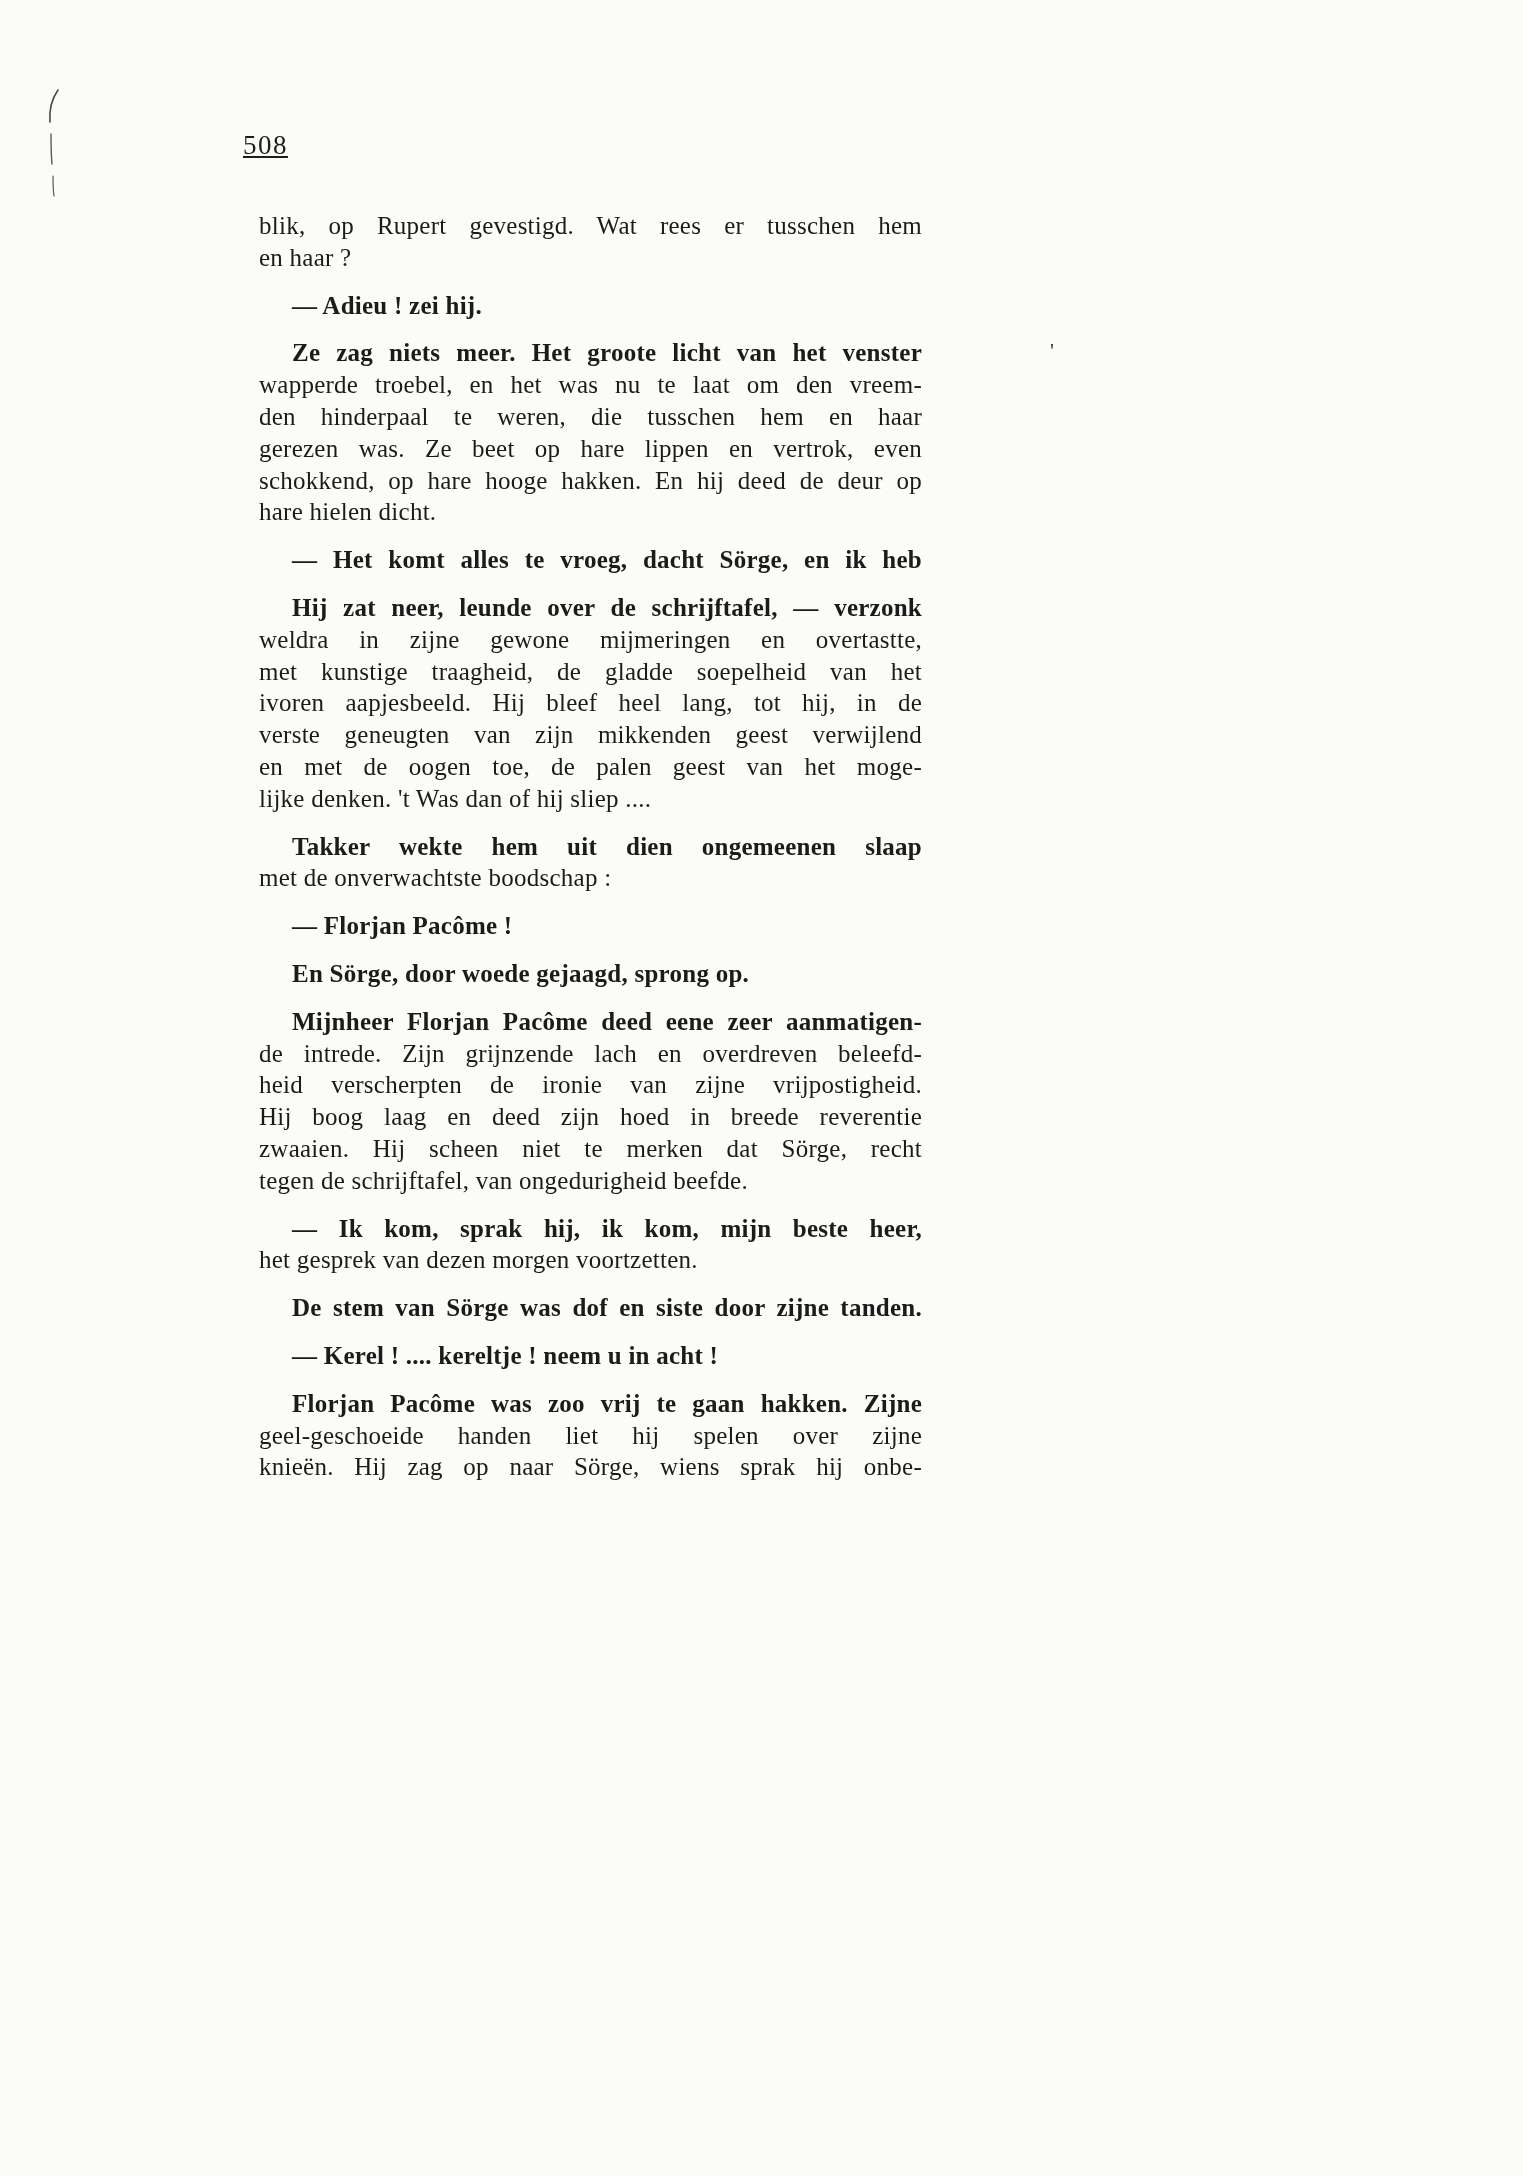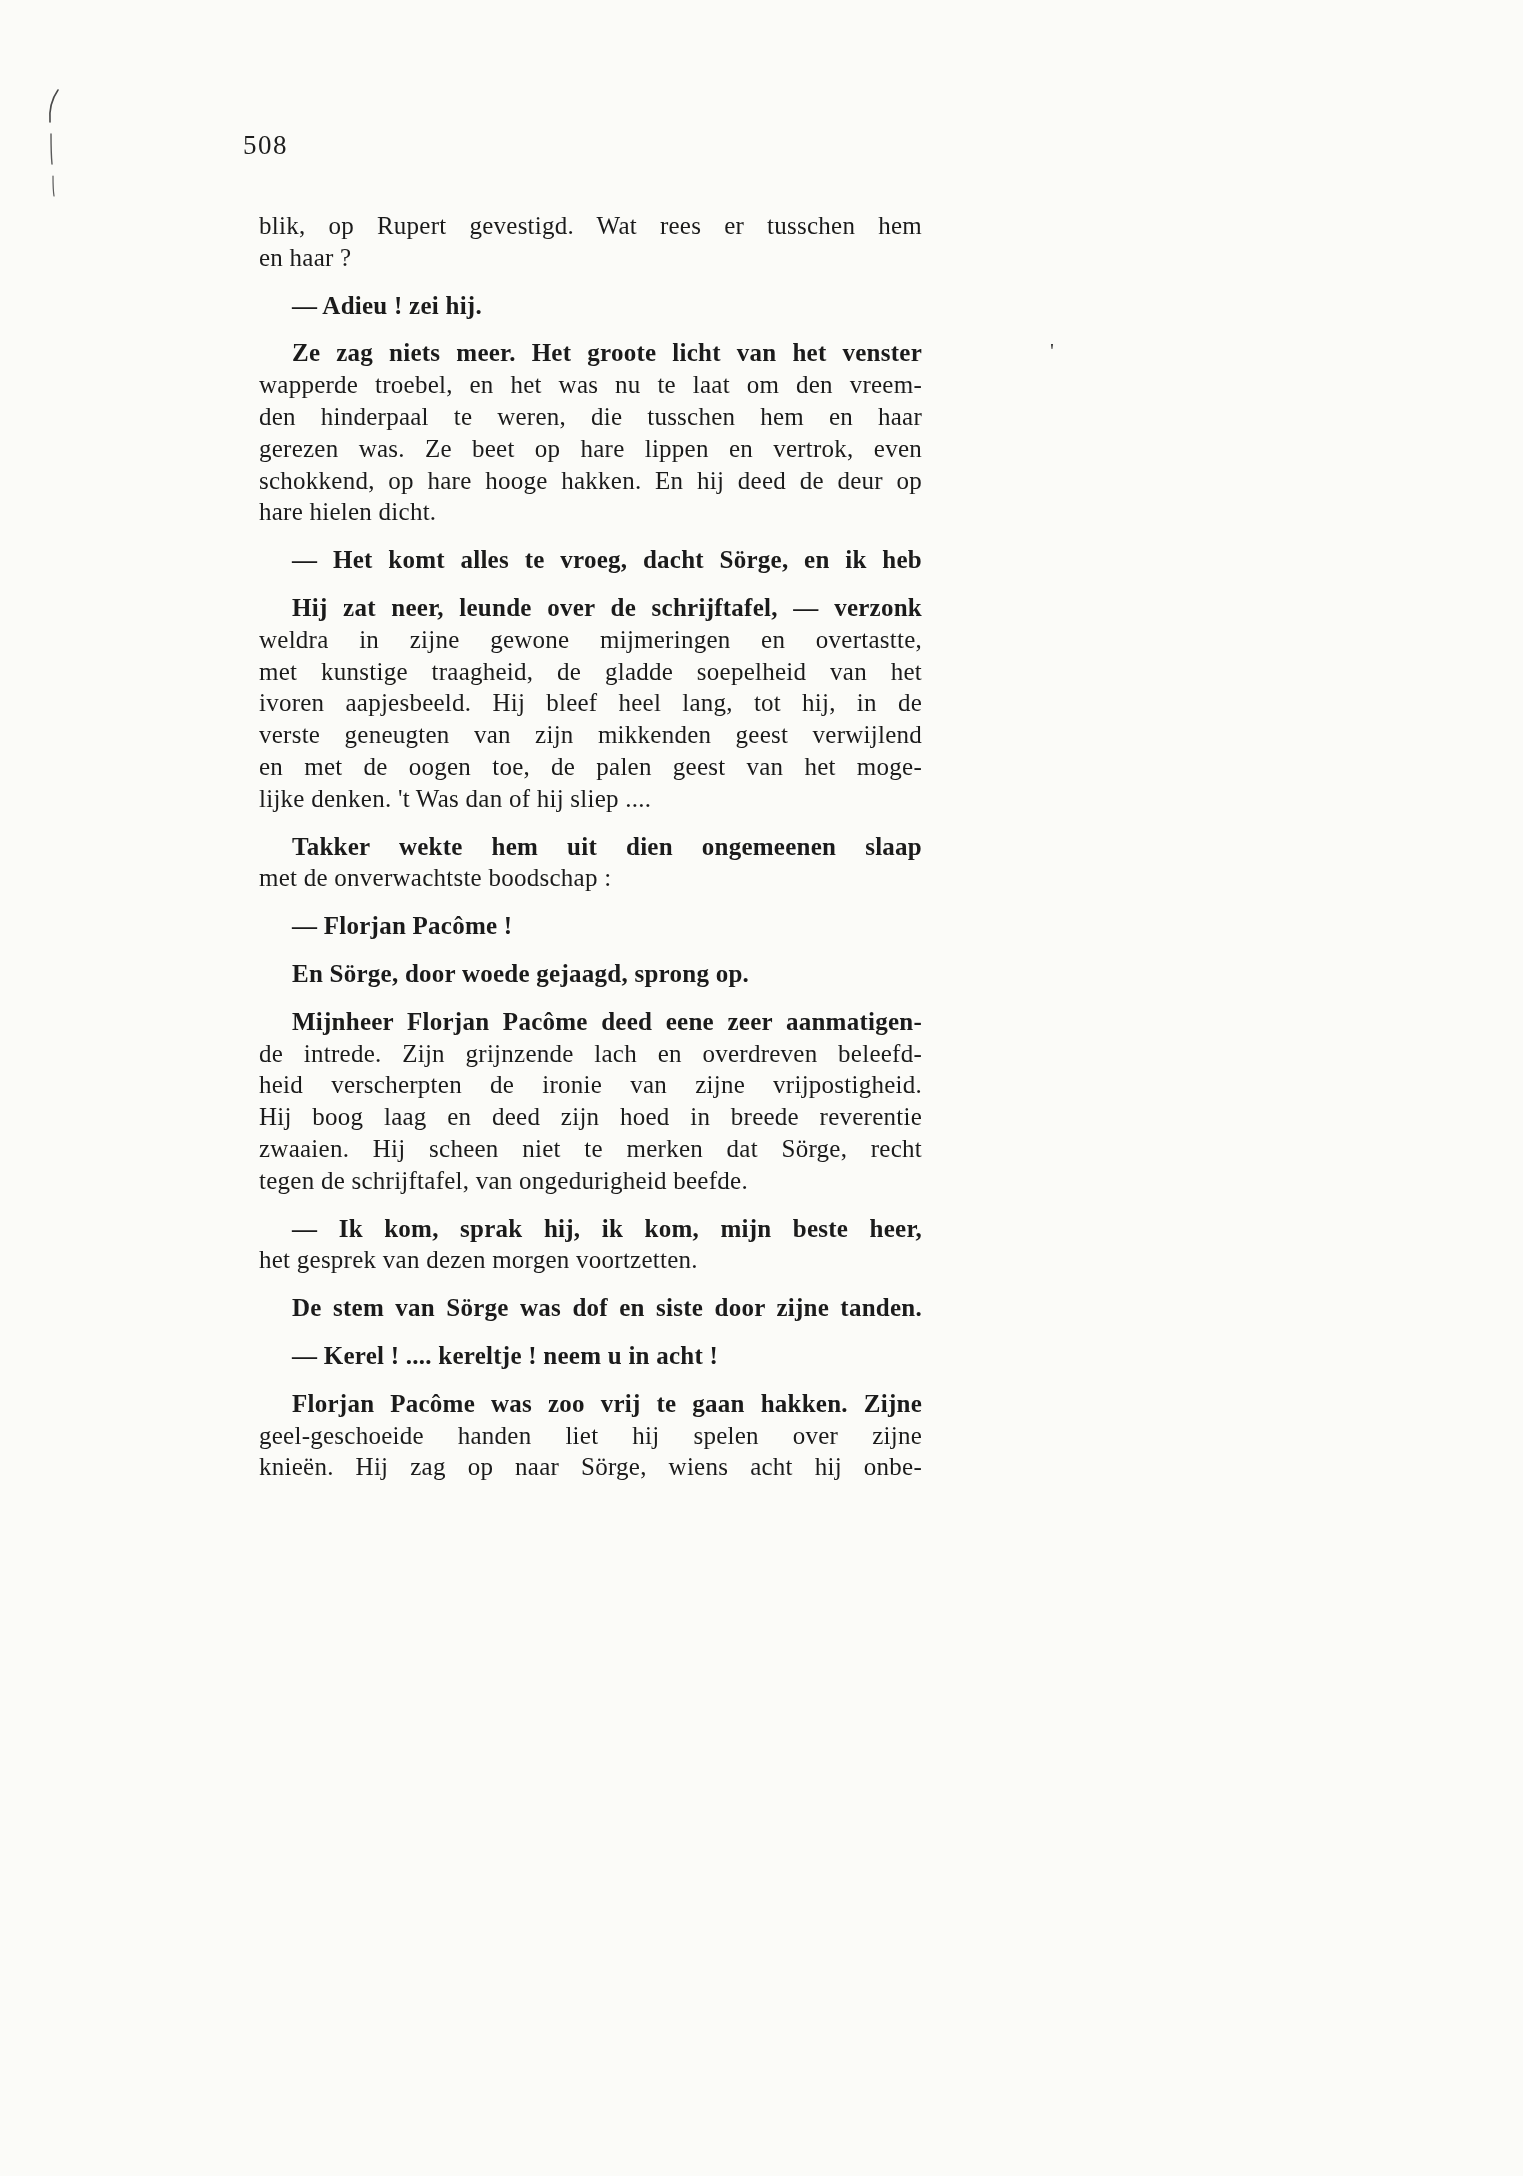--- a/index.html
+++ b/index.html
@@ -16,20 +16,21 @@
     font-family: "Liberation Serif", "DejaVu Serif", serif;
     color: #1c1c1c;
   }
   .page-number {
     position: absolute;
     left: 243px;
     top: 130px;
     font-size: 27px;
     letter-spacing: 1.5px;
     color: #1d1d1d;
+    text-decoration: underline;
   }
   .text-block {
     position: absolute;
     left: 243px;
     top: 194px;
     width: 695px;
     font-size: 25px;
     line-height: 31.8px;
     letter-spacing: 0.25px;
     color: #1b1b1b;
@@ -134,17 +135,17 @@
       </div>
       <div class="paragraph">
         <div class="line justify indent">De stem van Sörge was dof en siste door zijne tanden.</div>
       </div>
       <div class="paragraph">
         <div class="line indent">— Kerel ! .... kereltje ! neem u in acht !</div>
       </div>
       <div class="paragraph">
         <div class="line justify indent">Florjan Pacôme was zoo vrij te gaan hakken. Zijne</div>
         <div class="line justify">geel-geschoeide handen liet hij spelen over zijne</div>
-        <div class="line justify">knieën. Hij zag op naar Sörge, wiens acht hij onbe-</div>
+        <div class="line justify">knieën. Hij zag op naar Sörge, wiens sprak hij onbe-</div>
       </div>
     </div>
 
 </div>
 
 </body></html>

